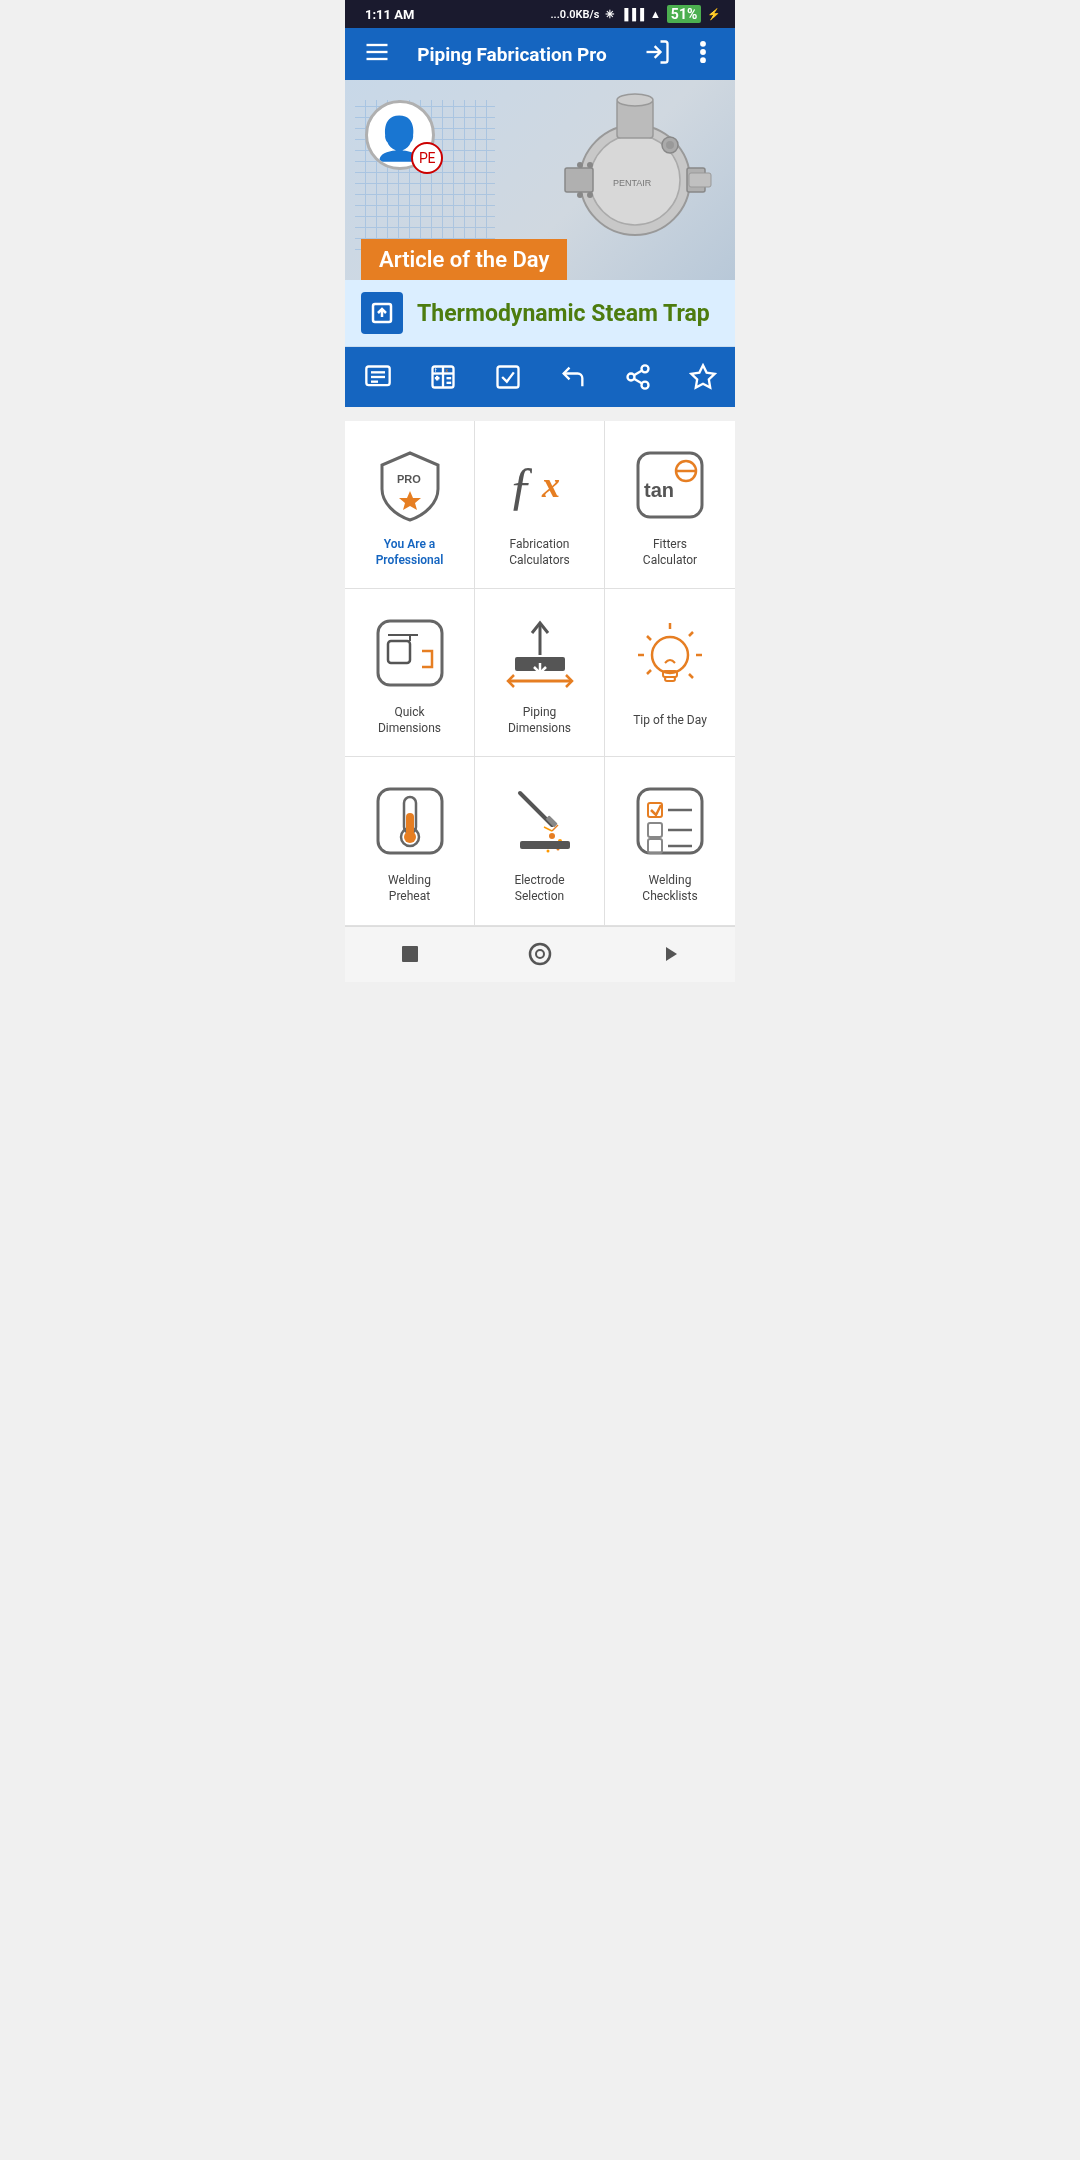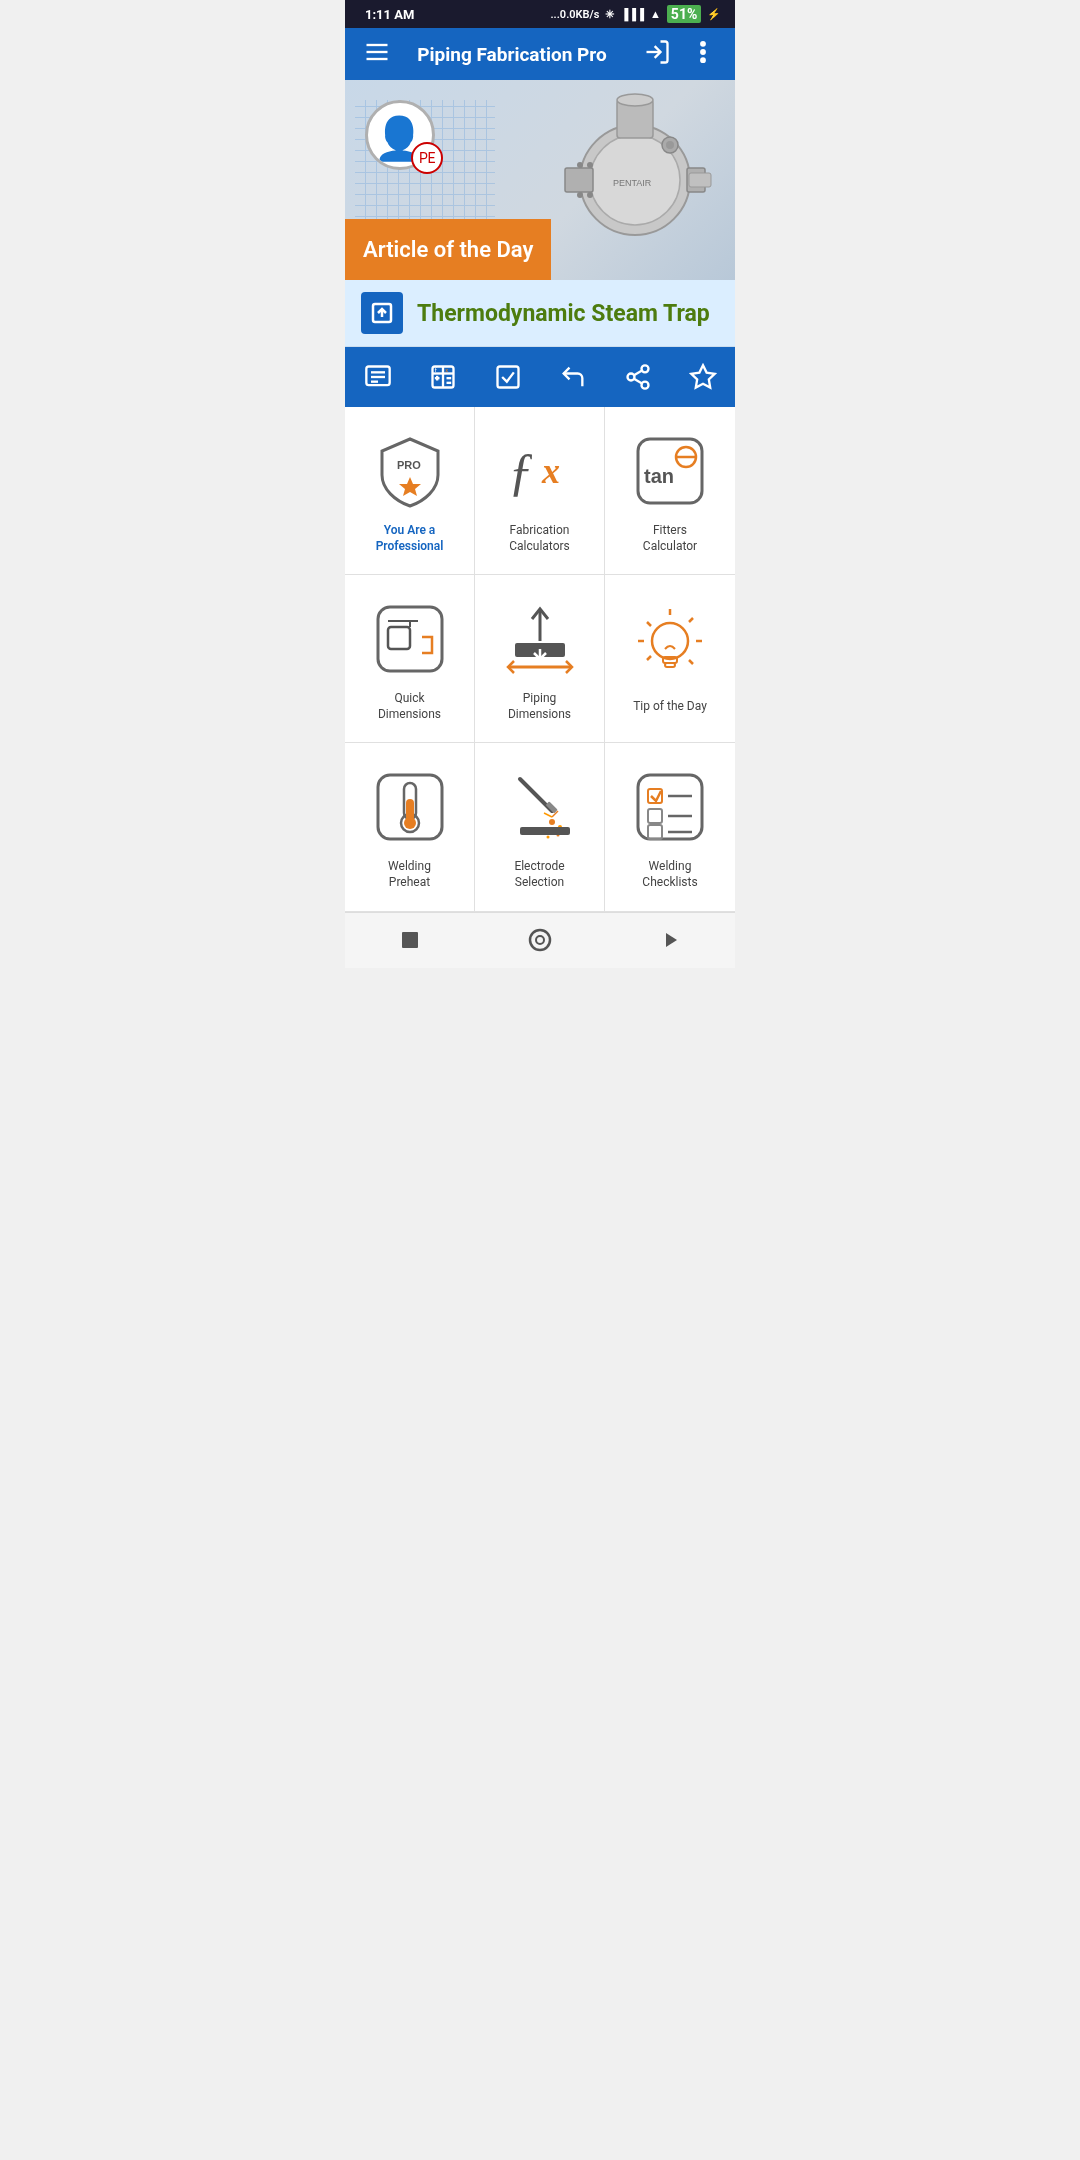--- a/index.html
+++ b/index.html
@@ -146,26 +146,26 @@
       right: 20px;
       top: 10px;
       width: 170px;
       height: 175px;
     }
 
     
     .article-label {
       position: absolute;
       bottom: 0;
-      left: 0;
+      left: 16px;
       background: #e67e22;
       color: white;
       font-size: 22px;
       font-weight: 600;
-      padding: 18px 18px;
+      padding: 8px 18px;
       text-align: center;
     }
 
     
     .article-title-bar {
       background: #dbeeff;
       display: flex;
       align-items: center;
       padding: 12px 16px;
       gap: 14px;
@@ -215,20 +215,21 @@
       fill: none;
       stroke: white;
       stroke-width: 2;
     }
 
     
     .grid-menu {
       display: grid;
       grid-template-columns: 1fr 1fr 1fr;
       background: white;
+      margin-top: 14px;
     }
     .grid-item {
       display: flex;
       flex-direction: column;
       align-items: center;
       justify-content: center;
       padding: 24px 10px 20px;
       border-right: 1px solid #e0e0e0;
       border-bottom: 1px solid #e0e0e0;
       cursor: pointer;

